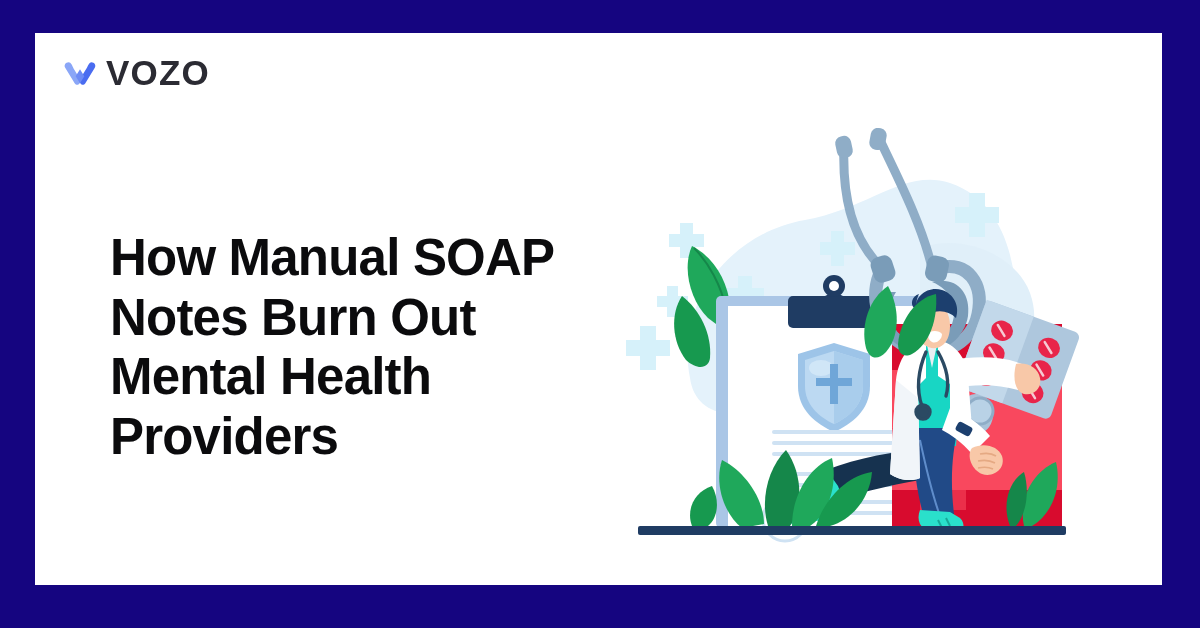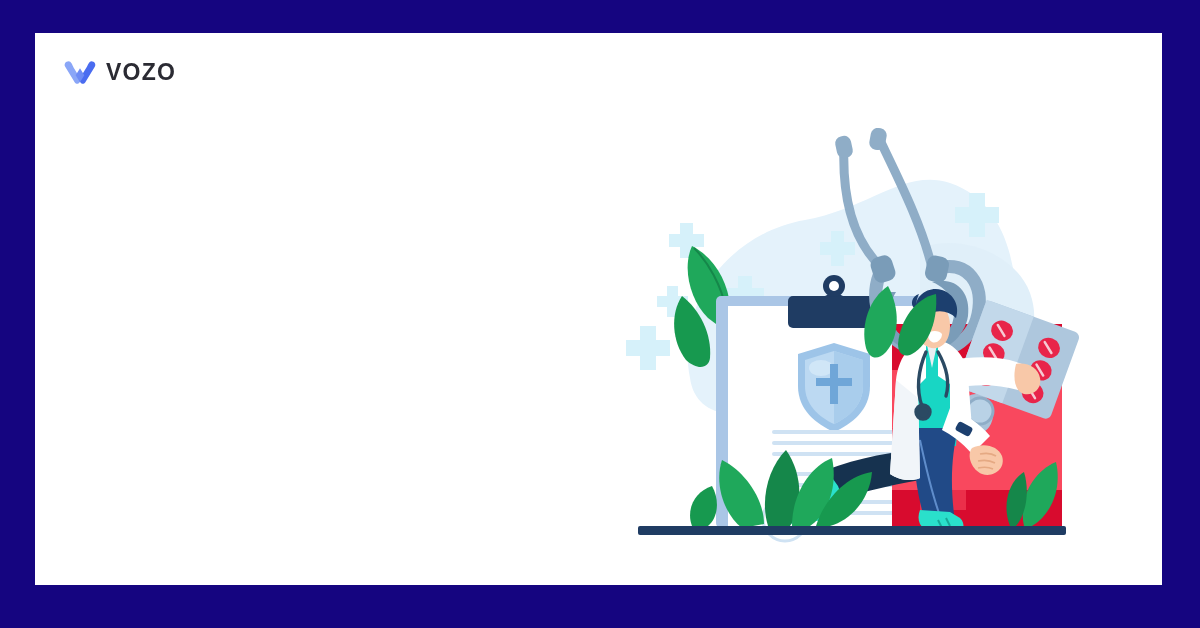--- a/index.html
+++ b/index.html
@@ -43,21 +43,21 @@
     display: flex;
     align-items: center;
     gap: 9px;
   }
   .logo-mark {
     width: 34px;
     height: 34px;
     display: block;
   }
   .logo-text {
-    font-size: 23px;
+    font-size: 35px;
     font-weight: 700;
     letter-spacing: 1.2px;
     color: #2b2b33;
     line-height: 1;
     font-family: "Liberation Sans", sans-serif;
   }
 
   
   .headline {
     position: absolute;
@@ -97,20 +97,21 @@
       <span class="logo-mark">
         <svg viewBox="0 0 34 34" xmlns="http://www.w3.org/2000/svg" aria-hidden="true">
           <path d="M5.6 6.2C2.6 6.2 0.6 9.2 2.2 11.8l9.6 15.6c1.1 1.8 3.6 1.8 4.7 0l1.6-2.6-7.4-12C9.3 9.4 8.0 6.2 5.6 6.2z" fill="#8aa6f7"></path>
           <path d="M28.4 6.2c3.0 0 5.0 3.0 3.4 5.6l-9.6 15.6c-1.1 1.8-3.6 1.8-4.7 0l-1.6-2.6 7.4-12c1.4-2.2 2.7-6.6 5.1-6.6z" fill="#4a6cf0"></path>
           <path d="M17 13.2l-4.3 7.0 4.3 7.0 4.3-7.0z" fill="#6d8bf5"></path>
         </svg>
       </span>
       <span class="logo-text">VOZO</span>
     </div>
 
+    <h1 class="headline">How Manual SOAP Notes Burn Out Mental Health Providers</h1>
 
     <div class="illustration">
       <svg viewBox="0 0 470 420" xmlns="http://www.w3.org/2000/svg" aria-hidden="true">
 
         <g>
           <path d="M70 250 C55 175 110 105 185 92 C250 80 285 40 330 55 C385 73 400 140 395 195 C390 255 350 280 300 283 L110 285 C88 285 73 272 70 250 Z" fill="#e4f2fb"></path>
           <path d="M300 120 C340 105 395 125 410 165 C423 200 405 243 372 258 L300 258 Z" fill="#e0eff9"></path>
         </g>
 
         <g fill="#d6f1fa">

